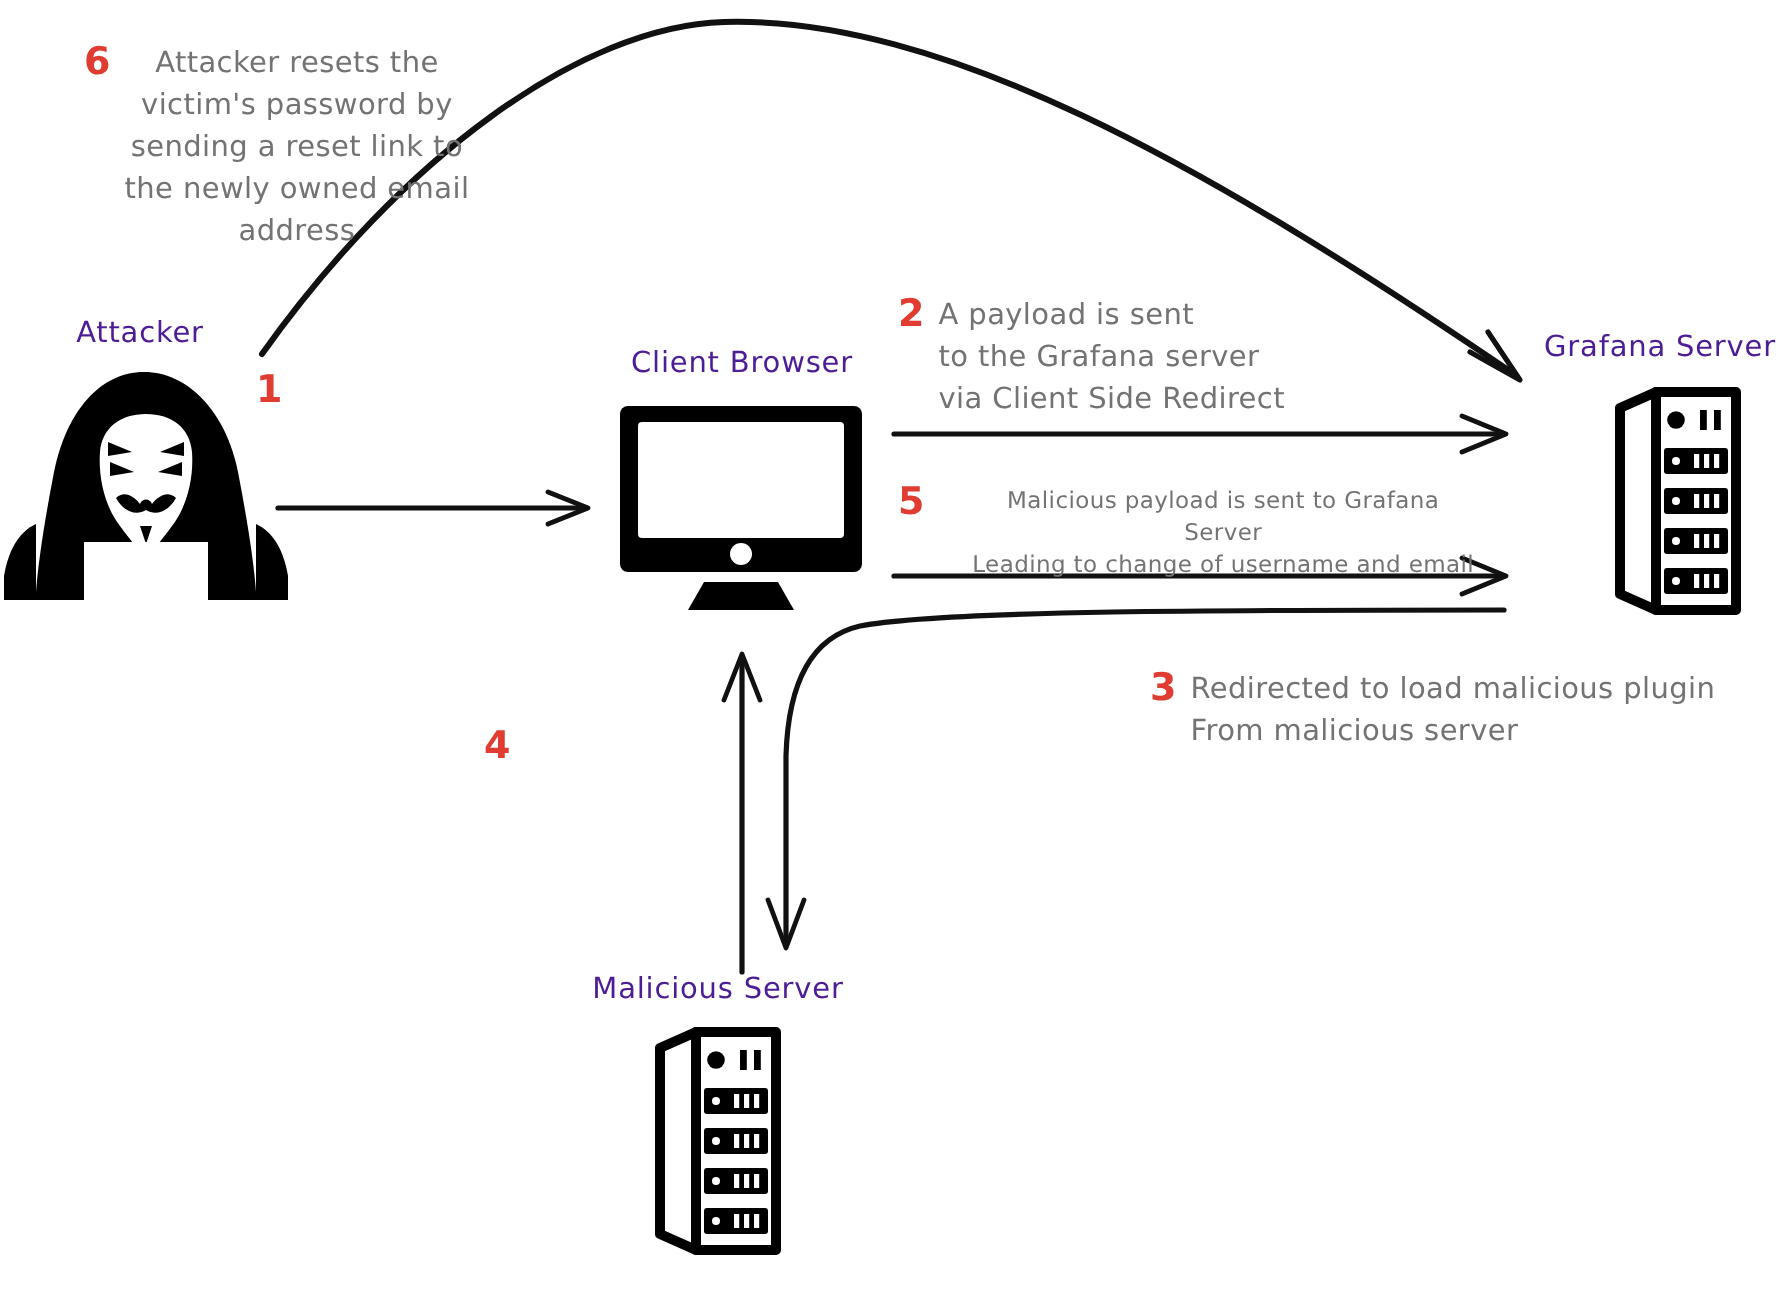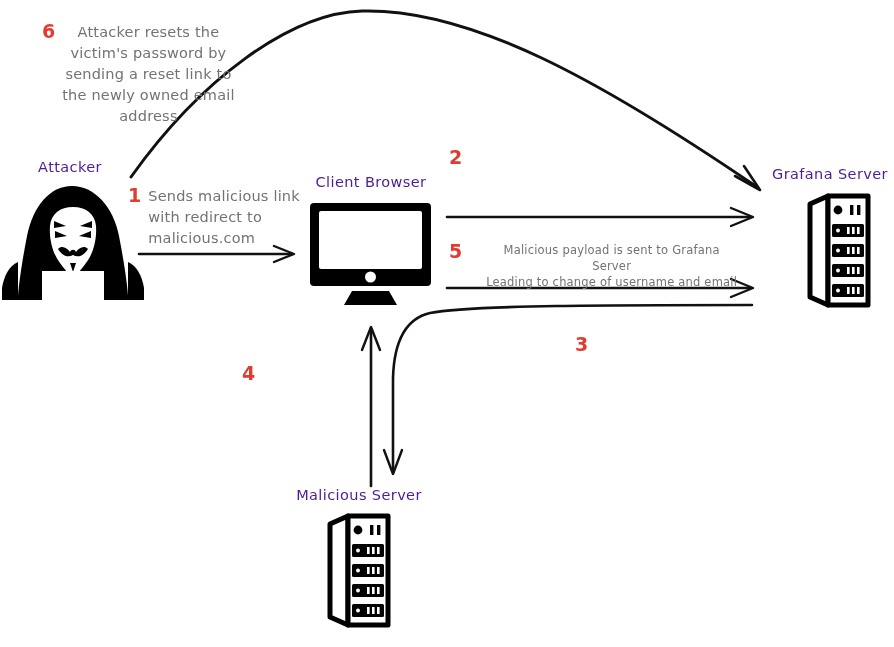--- a/index.html
+++ b/index.html
@@ -263,36 +263,38 @@
     <span class="step-num">6</span>
     <span class="step-text">Attacker resets the
 victim's password by
 sending a reset link to
 the newly owned email
 address</span>
   </div>
 
   <div class="step" style="left:128px; top:186px; width:180px;">
     <span class="step-num">1</span>
-    <span class="step-text">Sends malicious link
-with redirect to
-malicious.com</span>
   </div>
 
   <div class="step" style="left:449px; top:148px; width:250px;">
     <span class="step-num">2</span>
+    <span class="step-text">A payload is sent
+to the Grafana server
+via Client Side Redirect</span>
   </div>
 
   <div class="step" style="left:449px; top:242px; width:290px; gap:22px;">
     <span class="step-num">5</span>
     <span class="step-text small">Malicious  payload is sent to Grafana Server
 Leading to change of username and email</span>
   </div>
 
   <div class="step" style="left:575px; top:335px; width:300px;">
     <span class="step-num">3</span>
+    <span class="step-text">Redirected to load malicious plugin
+From malicious server</span>
   </div>
 
   <div class="step stacked" style="left:242px; top:364px; width:140px;">
     <span class="step-num">4</span>
   </div>
 
 </div>
 
 </body></html>

